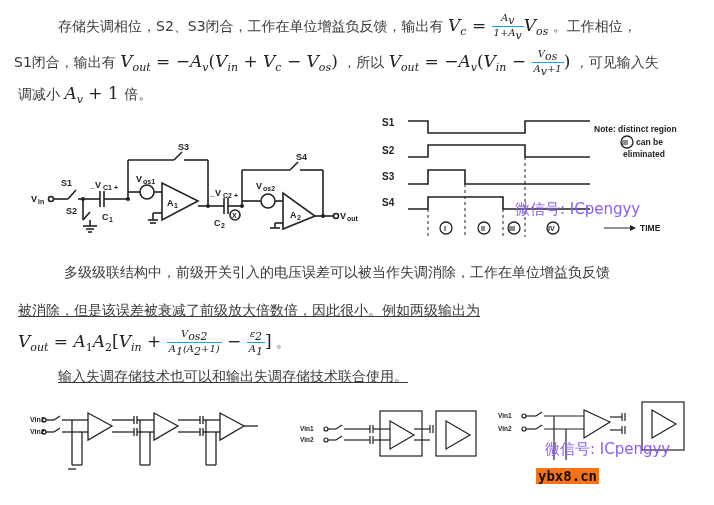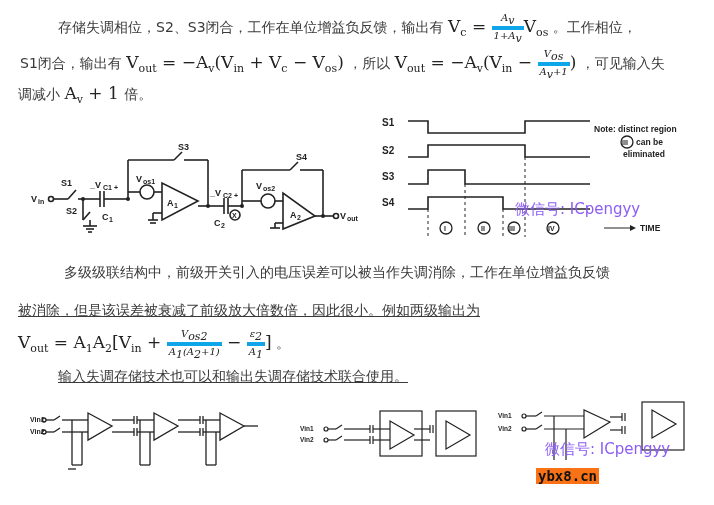--- a/index.html
+++ b/index.html
@@ -1,36 +1,36 @@
 <!DOCTYPE html>
 <html><head>
 <meta charset="utf-8">
 <style>
   html,body{margin:0;padding:0;background:#fff;}
   body{width:714px;height:505px;position:relative;overflow:hidden;font-family:"DejaVu Sans",sans-serif;color:#333;}
   .p{position:absolute;font-size:14px;line-height:20px;white-space:nowrap;color:#3a3a3a;}
-  .m{font-family:"DejaVu Serif",serif;font-size:17px;color:#222;}
+  .m{font-family:"DejaVu Serif",serif;font-style:italic;font-size:17px;color:#222;}
   .mr{font-family:"DejaVu Serif",serif;font-size:17px;color:#222;}
   sub{font-size:11px;}
   .frac{display:inline-block;vertical-align:middle;text-align:center;font-family:"DejaVu Serif",serif;font-style:italic;font-size:10px;line-height:11px;color:#222;}
-  .frac .num{display:block;border-bottom:4px solid #0ea5e9;padding:0 2px;}
+  .frac .num{display:block;border-bottom:1px solid #0ea5e9;padding:0 2px;}
   .frac .den{display:block;padding:0 2px;}
   svg text{font-family:"Liberation Sans",sans-serif;font-weight:bold;fill:#222;}
   .wm{position:absolute;color:#8b5cf6;font-size:15px;}
   .site{position:absolute;left:536px;top:468px;font-family:"DejaVu Sans Mono",monospace;font-size:14px;font-weight:bold;color:#111;background:#f97316;padding:0 2px;}
 </style>
 </head>
 <body>
 
 <div class="p" style="left:58px;top:12px;">
   <span>存储失调相位，S2、S3闭合，工作在单位增益负反馈，输出有</span>
   <span class="m">V<sub>c</sub></span><span class="mr"> = </span><span class="frac"><span class="num">A<sub>v</sub></span><span class="den">1+A<sub>v</sub></span></span><span class="m">V<sub>os</sub></span>
   <span>。工作相位，</span>
 </div>
-<div class="p" style="left:20px;top:48px;">
+<div class="p" style="left:14px;top:48px;">
   <span>S1闭合，输出有</span>
   <span class="m">V<sub>out</sub></span><span class="mr"> = −</span><span class="m">A<sub>v</sub></span><span class="mr">(</span><span class="m">V<sub>in</sub></span><span class="mr"> + </span><span class="m">V<sub>c</sub></span><span class="mr"> − </span><span class="m">V<sub>os</sub></span><span class="mr">)</span>
   <span>，所以</span>
   <span class="m">V<sub>out</sub></span><span class="mr"> = −</span><span class="m">A<sub>v</sub></span><span class="mr">(</span><span class="m">V<sub>in</sub></span><span class="mr"> − </span><span class="frac"><span class="num">V<sub>os</sub></span><span class="den">A<sub>v</sub>+1</span></span><span class="mr">)</span>
   <span>，可见输入失</span>
 </div>
 <div class="p" style="left:18px;top:83px;">
   <span>调减小</span>
   <span class="m">A<sub>v</sub></span><span class="mr"> + 1 </span>
   <span>倍。</span>

